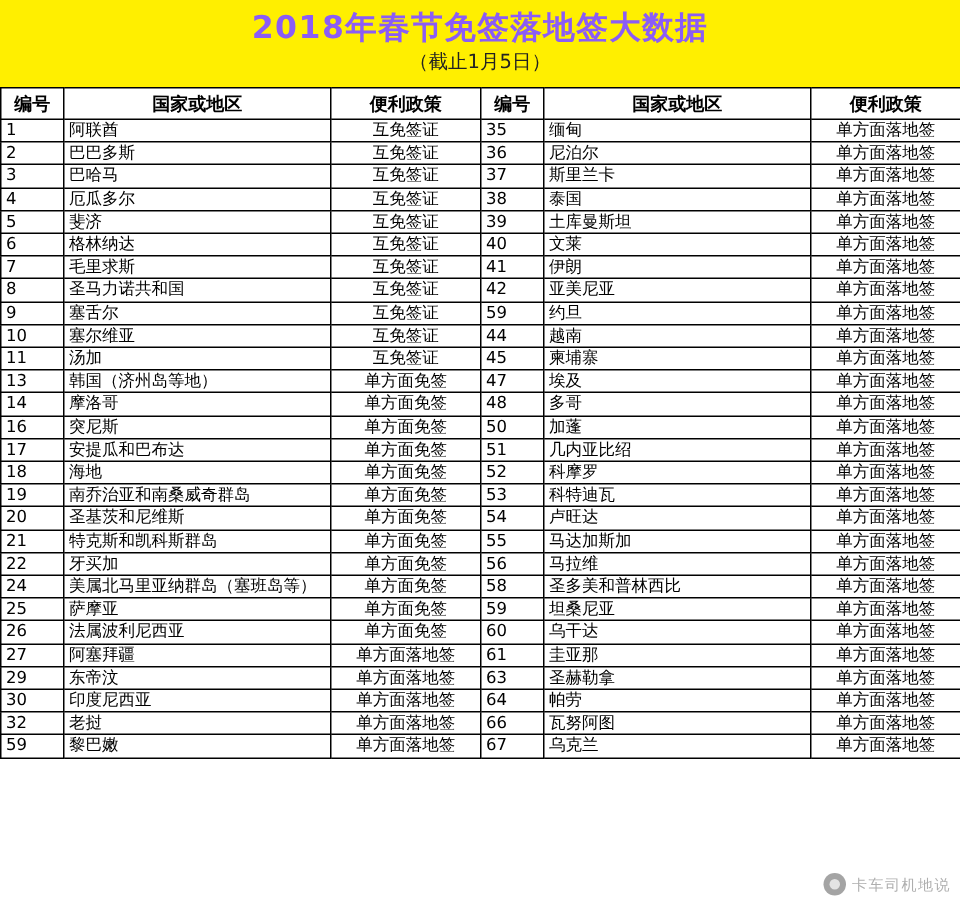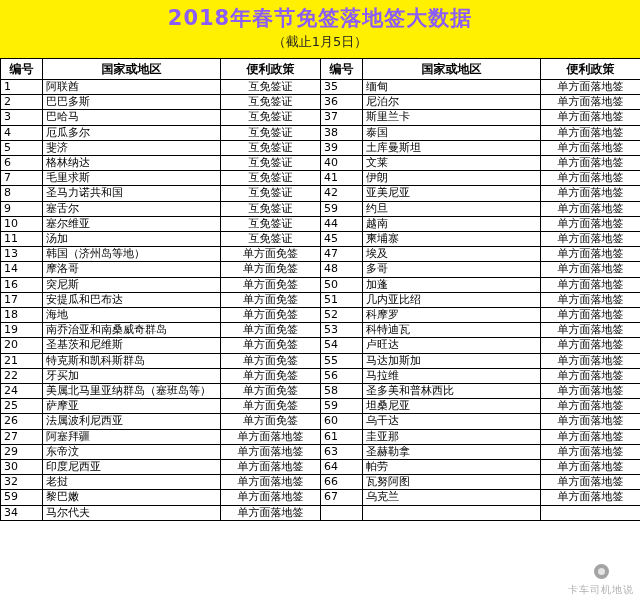--- a/index.html
+++ b/index.html
@@ -80,21 +80,20 @@
   col.c-name { width: 178px; }
   col.c-pol { width: 100px; }
   .watermark {
     position: absolute;
     right: 6px;
     bottom: 4px;
     display: flex;
     align-items: center;
     gap: 4px;
     opacity: 0.55;
-    flex-direction: column;
   }
   .wm-logo {
     width: 15px;
     height: 15px;
     border-radius: 50%;
     background: #5a5a5a;
     position: relative;
   }
   .wm-logo:after {
     content: "";
@@ -359,28 +358,20 @@
           <td class="policy">单方面落地签</td>
         </tr>
         <tr>
           <td class="num">59</td>
           <td class="name">黎巴嫩</td>
           <td class="policy">单方面落地签</td>
           <td class="num">67</td>
           <td class="name">乌克兰</td>
           <td class="policy">单方面落地签</td>
         </tr>
-        <tr>
-          <td class="num">34</td>
-          <td class="name">马尔代夫</td>
-          <td class="policy">单方面落地签</td>
-          <td class="num"></td>
-          <td class="name"></td>
-          <td class="policy"></td>
-        </tr>
       </tbody>
   </table>
 
   <div class="watermark">
     <div class="wm-logo"></div>
     <div class="wm-text">卡车司机地说</div>
   </div>
 
 </div>
 

